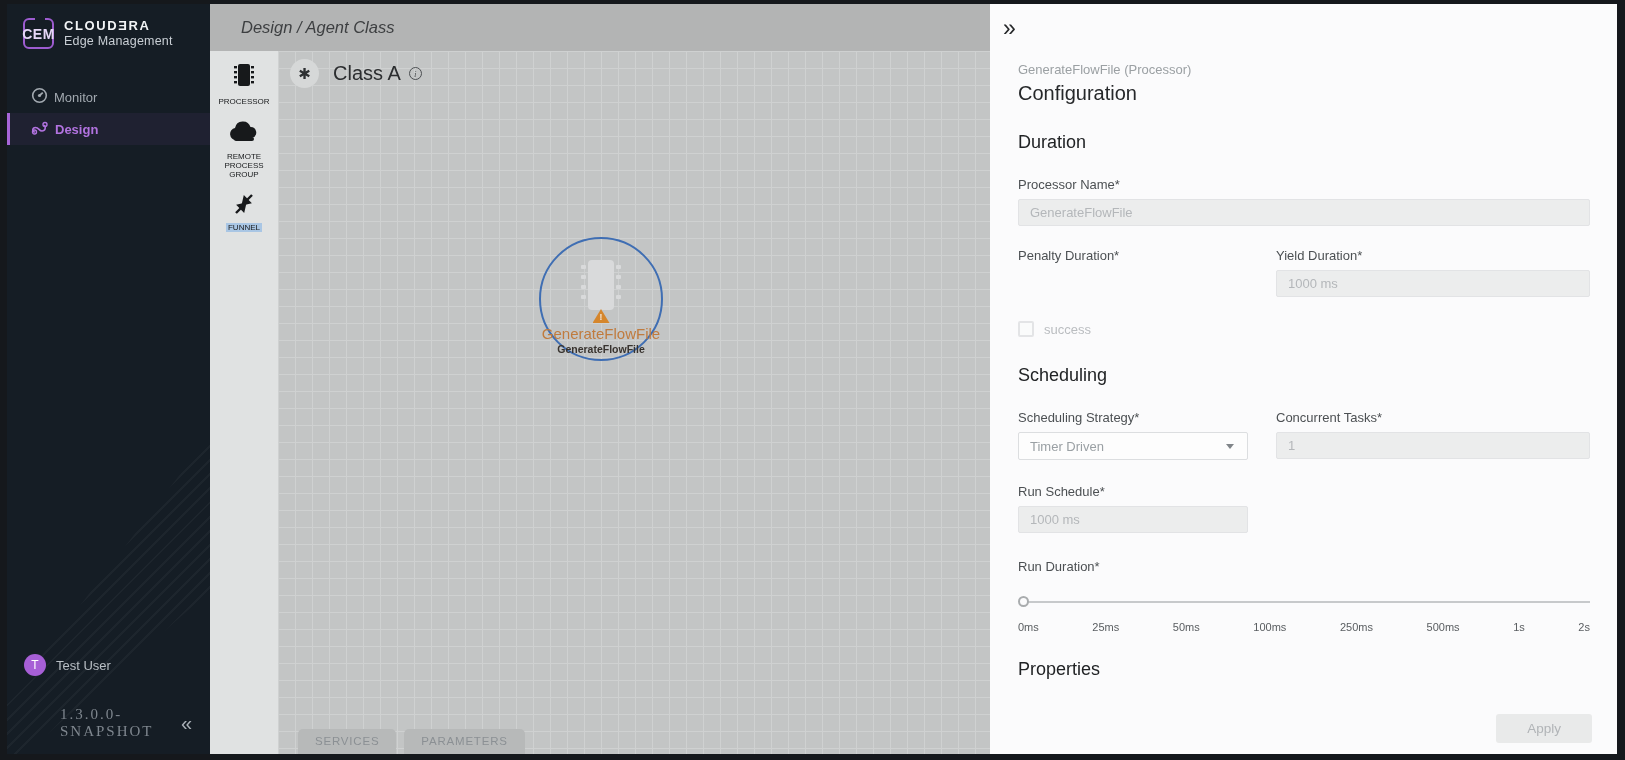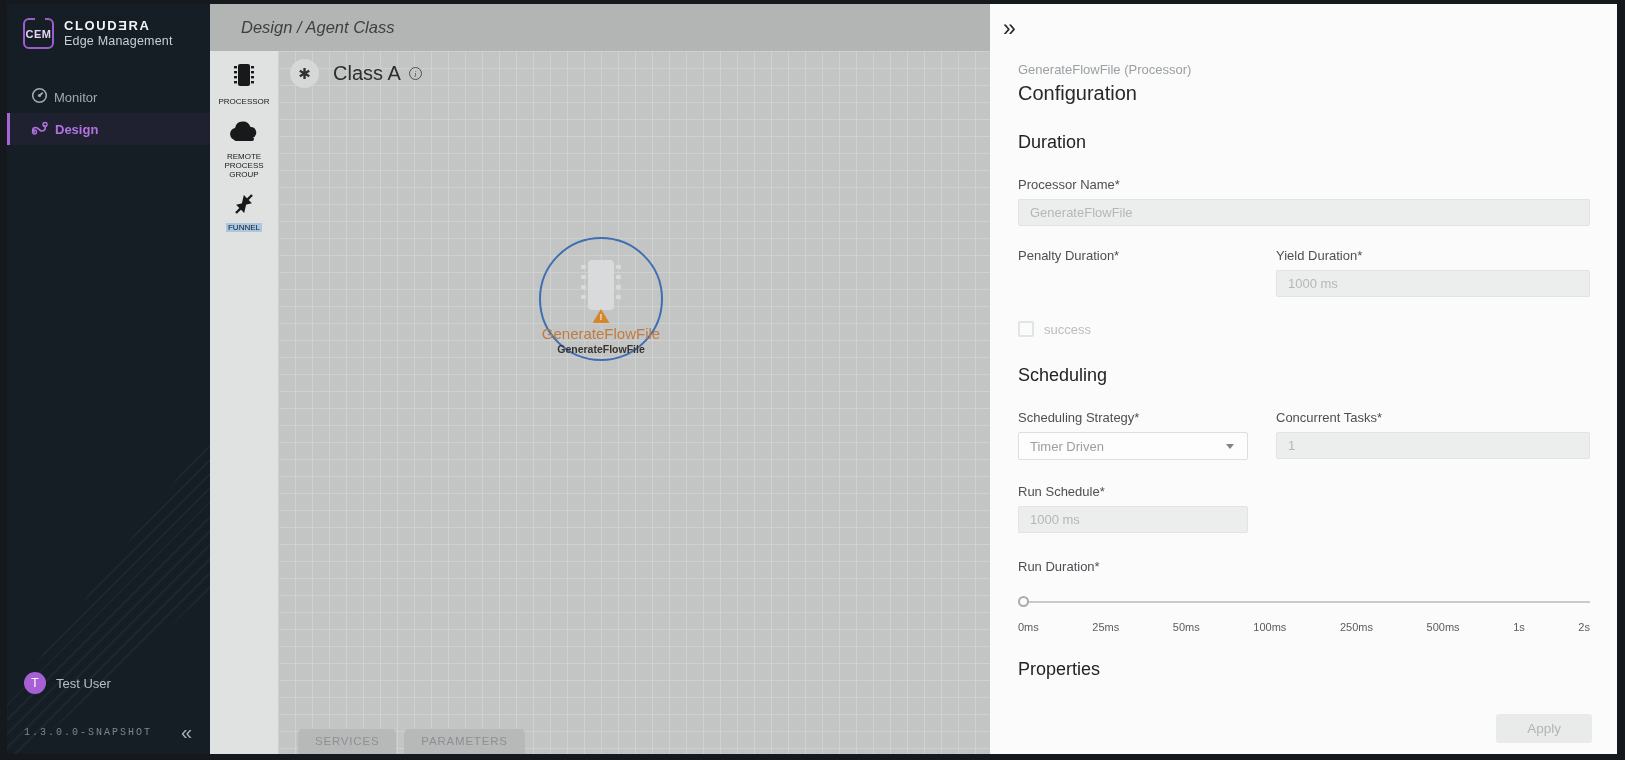--- a/index.html
+++ b/index.html
@@ -9,37 +9,37 @@
 
   
   .sidebar { position:absolute; left:7px; top:4px; width:203px; height:750px;
              background:#151d25; overflow:hidden; }
   .sidebar::after { content:""; position:absolute; left:-40px; bottom:0; width:320px; height:420px;
              background:repeating-linear-gradient(135deg, rgba(255,255,255,0.035) 0 2px, transparent 2px 10px);
              clip-path:polygon(0 100%, 100% 0, 100% 45%, 18% 100%); pointer-events:none; }
   .logo-row { display:flex; align-items:center; gap:10px; padding:14px 0 0 16px; }
   .cem-badge { width:31px; height:31px; border:2.5px solid #9d5cd0; border-radius:6px 6px 6px 6px;
                display:flex; align-items:center; justify-content:center; position:relative; }
-  .cem-badge span { color:#e6d7f7; font-size:11px; font-weight:bold; letter-spacing:.5px; }
+  .cem-badge span { color:#e6d7f7; font-size:14px; font-weight:bold; letter-spacing:.5px; }
   .cem-badge::after { content:""; position:absolute; top:-3px; right:7px; width:10px; height:4px; background:#151d25; }
   .brand-name { color:#f2f4f6; font-size:13px; font-weight:bold; letter-spacing:1.6px; line-height:15px; }
   .brand-product { color:#c9cfd5; font-size:12.5px; letter-spacing:.2px; line-height:16px; }
   .nav { margin-top:32px; }
   .nav-item { display:flex; align-items:center; gap:6px; height:32px; padding-left:21px;
               border-left:3px solid transparent; cursor:pointer; color:#a2a9b0; font-size:13px; }
   .nav-item.active { border-left-color:#a765d8; color:#b273e0; font-weight:bold;
                      background:rgba(167,101,216,0.07); }
   .nav-item svg { flex:0 0 auto; }
   .side-footer { position:absolute; left:0; right:0; bottom:0; z-index:2; }
   .user-row { display:flex; align-items:center; gap:10px; padding:0 0 0 17px; margin-bottom:30px; }
   .avatar { width:22px; height:22px; border-radius:50%; background:#a75fd6; color:#fff;
             font-size:12px; display:flex; align-items:center; justify-content:center; }
   .user-name { color:#b9bfc5; font-size:13px; }
   .version-row { display:flex; align-items:center; justify-content:space-between; padding:0 18px 14px 17px; }
-  .version { color:#7e868e; font-size:10px; font-family:Liberation Mono, monospace; letter-spacing:2px; }
+  .version { color:#7e868e; font-size:15px; font-family:Liberation Serif, serif; letter-spacing:2px;margin-left:36px; }
   .collapse-left { color:#aab1b8; font-size:20px; cursor:pointer; line-height:16px; }
 
   
   .header { position:absolute; left:210px; top:4px; right:8px; height:47px; background:#b3b4b4;
             display:flex; align-items:center; padding-left:31px; }
   .breadcrumb { color:#3d3f41; font-size:16.5px;font-style:italic; }
 
   
   .palette { position:absolute; left:210px; top:51px; width:68px; bottom:6px; background:#e0e2e2; }
   .pal-item { display:flex; flex-direction:column; align-items:center; margin-top:14px; cursor:grab; }

